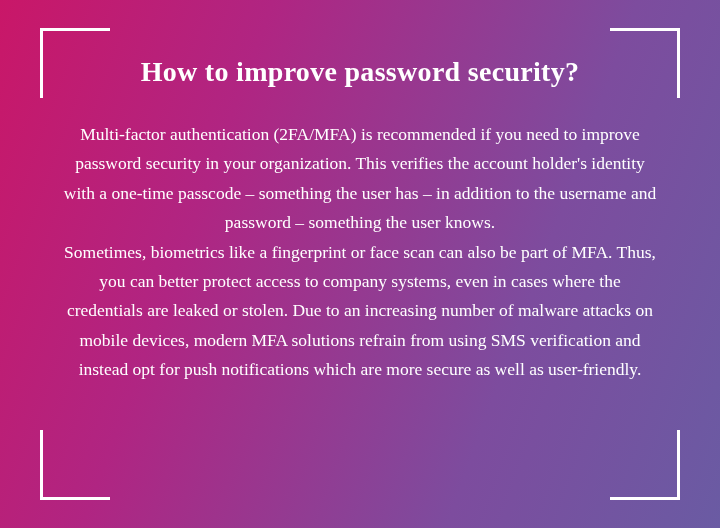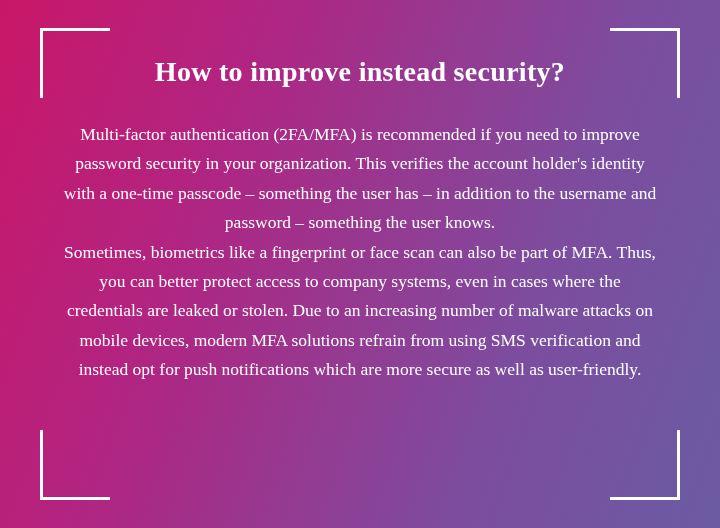--- a/index.html
+++ b/index.html
@@ -43,15 +43,15 @@
 </style>
 </head>
 <body>
 
 <div class="frame tl"></div>
 <div class="frame tr"></div>
 <div class="frame bl"></div>
 <div class="frame br"></div>
 
 <div class="content">
-  <h1 class="heading">How to improve instead security?</h1>
+  <h1 class="heading">How to improve password security?</h1>
   <p class="body">Multi-factor authentication (2FA/MFA) is recommended if you need to improve password security in your organization. This verifies the account holder's identity with a one-time passcode – something the user has – in addition to the username and password – something the user knows.<br>Sometimes, biometrics like a fingerprint or face scan can also be part of MFA. Thus, you can better protect access to company systems, even in cases where the credentials are leaked or stolen. Due to an increasing number of malware attacks on mobile devices, modern MFA solutions refrain from using SMS verification and instead opt for push notifications which are more secure as well as user-friendly.</p>
 </div>
 
 </body></html>

